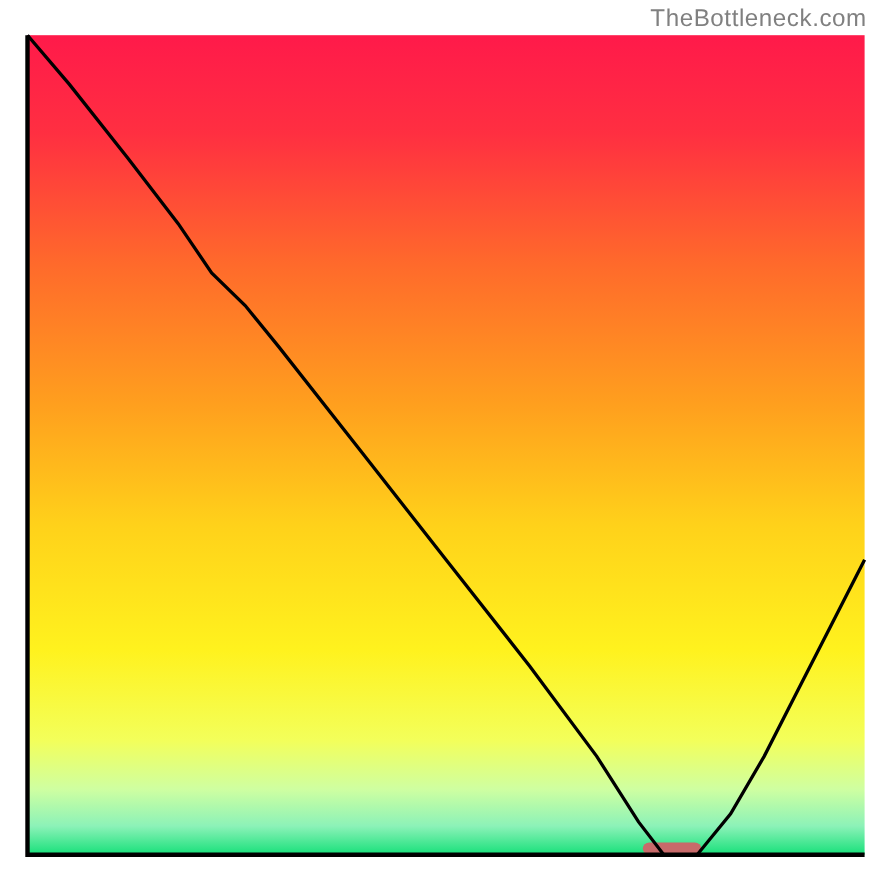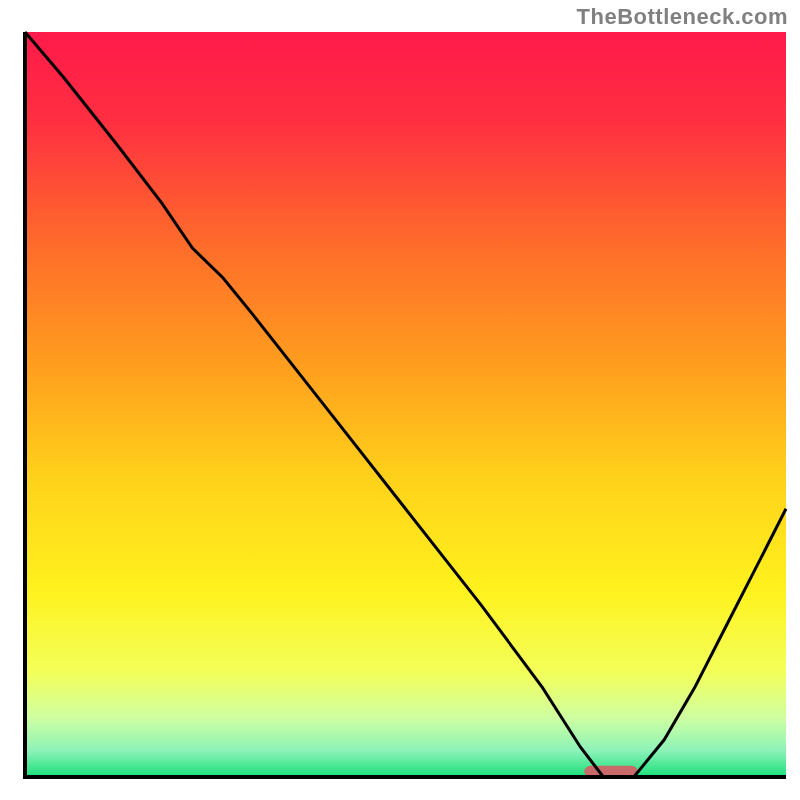--- a/index.html
+++ b/index.html
@@ -1,17 +1,17 @@
 <!DOCTYPE html>
 <html><head>
 <meta charset="utf-8">
 <style>
   html,body{margin:0;padding:0;width:800px;height:800px;background:#fff;font-family:Arial,Helvetica,sans-serif}
   .wrap{position:relative;width:800px;height:800px}
-  .watermark{position:absolute;top:4px;right:12px;font-size:22px;font-weight:700;color:#808080;letter-spacing:.5px}
+  .watermark{position:absolute;top:4px;right:12px;font-size:22px;font-weight:400;color:#808080;letter-spacing:.5px}
   svg{position:absolute;left:0;top:0}
 </style>
 </head>
 <body>
 
 <div class="wrap">
   <div class="watermark">TheBottleneck.com</div>
   <svg width="800" height="800" viewBox="0 0 800 800">
     <defs>
       <linearGradient id="bg" x1="0" y1="0" x2="0" y2="1">

